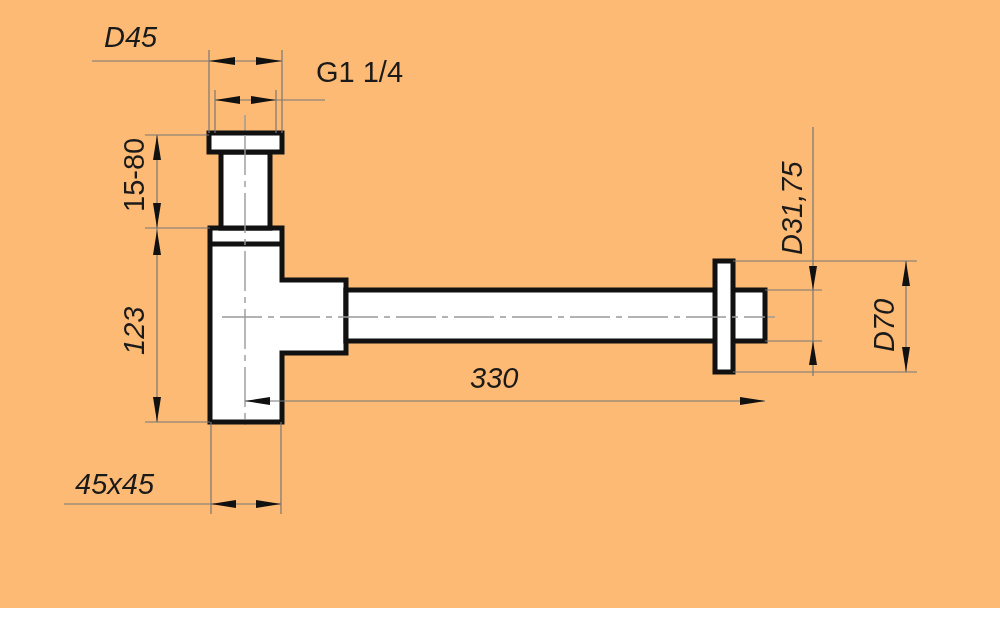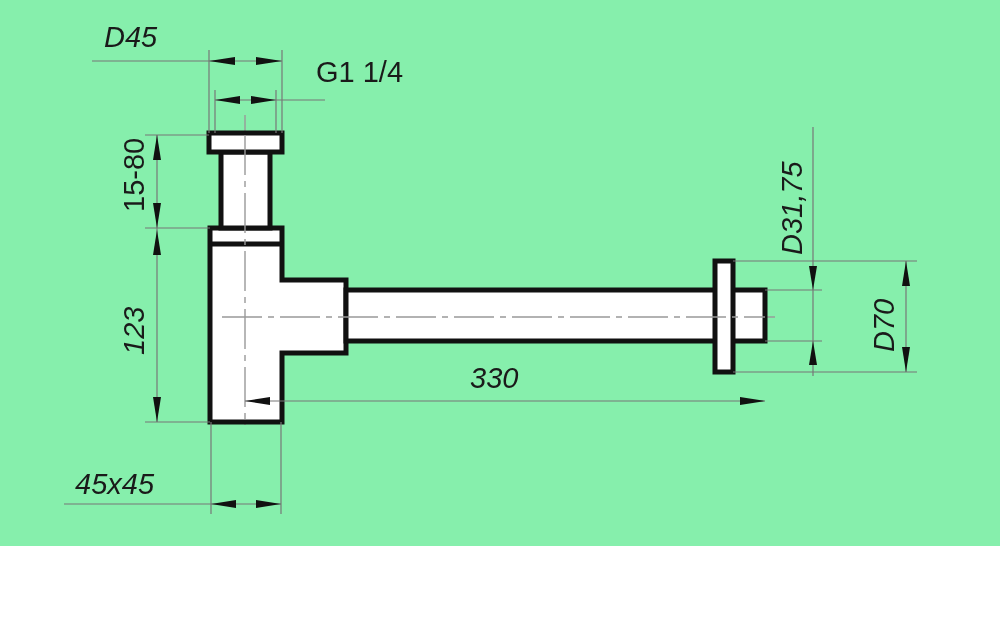--- a/index.html
+++ b/index.html
@@ -1,16 +1,16 @@
 <!DOCTYPE html>
 <html><head>
 <meta charset="utf-8">
 <style>
   html, body { margin: 0; padding: 0; background: #ffffff; }
-  #canvas { position: relative; width: 1000px; height: 546px; background: #86efac; overflow: hidden; }
+  #canvas { position: relative; width: 1000px; height: 608px; background: #fdba74; overflow: hidden; }
   svg { position: absolute; left: 0; top: 0; }
   .part { fill: #ffffff; stroke: #111111; stroke-width: 5; stroke-linejoin: miter; }
   .dim { stroke: #777777; stroke-width: 1.2; fill: none; }
   .center { stroke: #999999; stroke-width: 1.4; fill: none; stroke-dasharray: 40 6 6 6; }
   .arrow { fill: #111111; stroke: none; }
   .lbl { font-family: "Liberation Sans", sans-serif; font-size: 29px; fill: #1a1a1a; }
   .lbl-it { font-style: italic; }
 </style>
 </head>
 <body>

